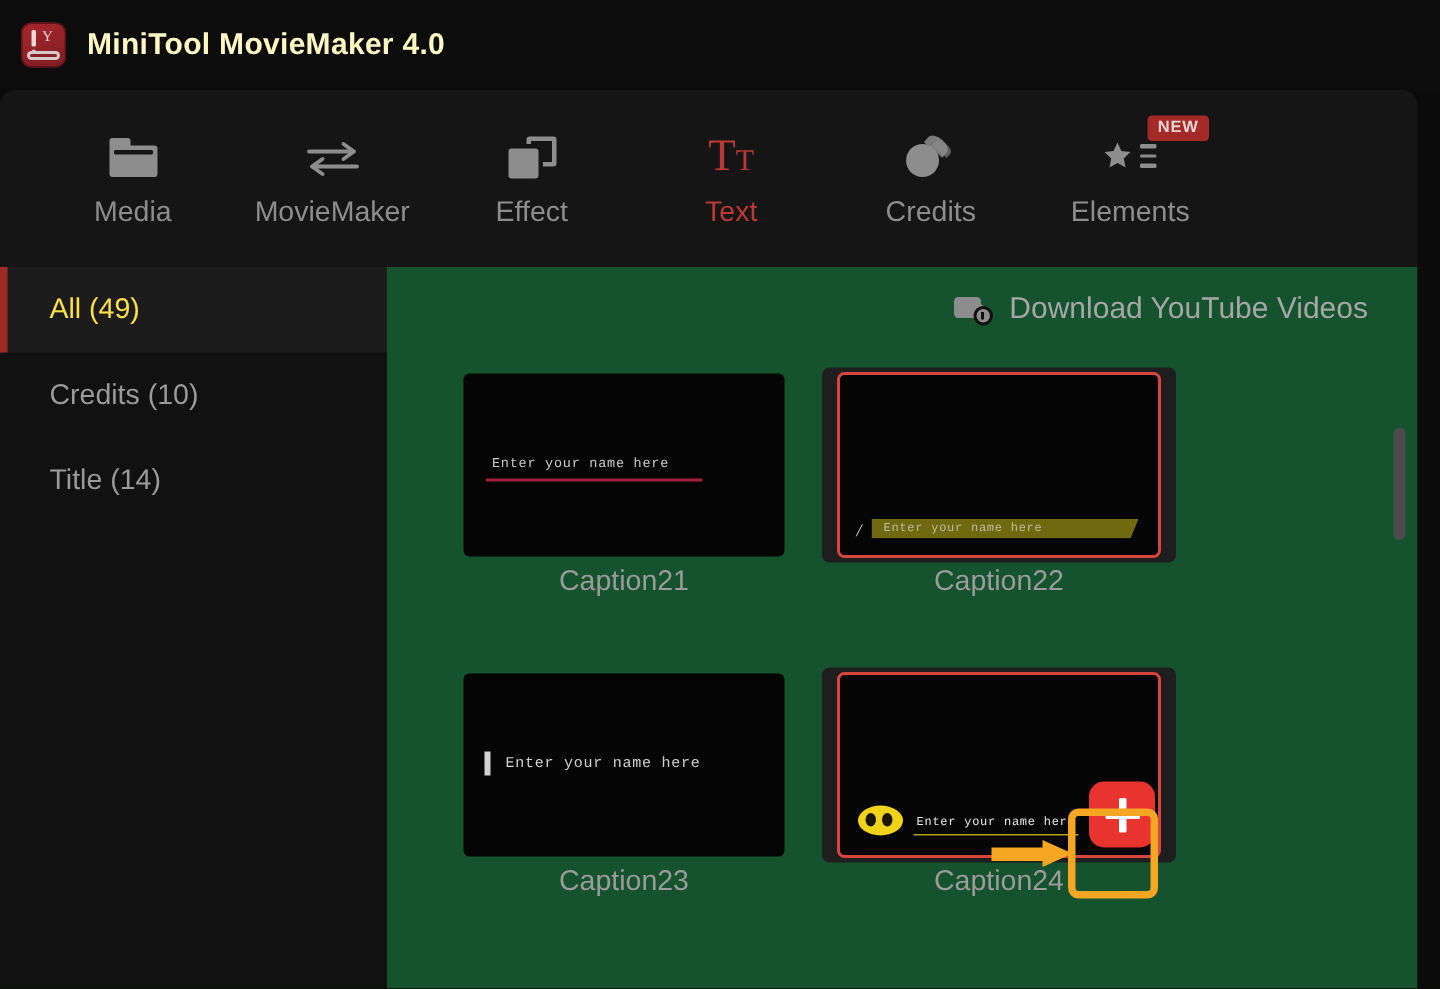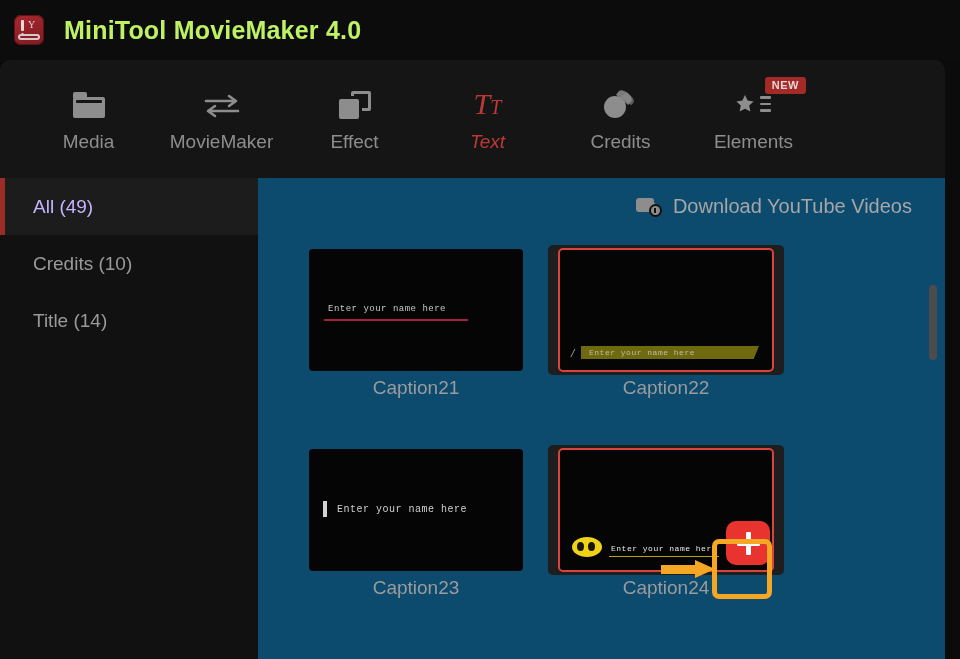--- a/index.html
+++ b/index.html
@@ -46,22 +46,22 @@
   #app-icon .bar {
     position: absolute; left: 4px; bottom: 5px;
     width: 22px; height: 6px; border-radius: 3px;
     background: #d8c9c9;
   }
   #app-icon .bar:after {
     content: ""; position: absolute; left: 2px; top: 2px;
     width: 18px; height: 2px; background: #8b1f26; border-radius: 1px;
   }
   #app-title {
-    margin-left: 20px;
-    color: #bef264; font-size: 25px; font-weight: bold;
+    margin-left: 14px;
+    color: #fef9c3; font-size: 20px; font-weight: bold;
     letter-spacing: 0.2px;
   }
 
   
   #panel {
     position: absolute; left: 0; top: 60px;
     width: 945px; height: 599px;
     background: #121212;
     border-top-left-radius: 10px;
     border-top-right-radius: 10px;
@@ -81,21 +81,21 @@
   }
   .nav-item {
     width: 133px;
     height: 100px;
     display: flex; flex-direction: column;
     align-items: center; justify-content: center;
     position: relative;
     color: #8d8d8d;
     cursor: pointer;
   }
-  .nav-item.active { color: #bc3a35; font-style: italic; }
+  .nav-item.active { color: #bc3a35; }
   .nav-icon {
     height: 40px; display: flex; align-items: center; justify-content: center;
   }
   .nav-label { font-size: 19px; margin-top: 6px; }
   .new-badge {
     position: absolute;
     top: 8px; right: 14px;
     background: #a32a27;
     color: #e8d4d4;
     font-size: 11px; font-weight: bold;
@@ -179,32 +179,32 @@
     height: 57px;
     display: flex; align-items: center;
     padding-left: 33px;
     color: #9a9a9a;
     font-size: 19px;
     position: relative;
     cursor: pointer;
   }
   .side-item.active {
     background: #1c1c1c;
-    color: #c4b5fd;
+    color: #fde047;
   }
   .side-item.active:before {
     content: ""; position: absolute; left: 0; top: 0;
     width: 5px; height: 57px; background: #9e2c26;
   }
 
   
   #grid-area {
     position: relative;
     flex: 1;
-    background: #0c4a6e;
+    background: #14532d;
     overflow: hidden;
   }
   #grid-header {
     height: 57px;
     display: flex; align-items: center; justify-content: flex-end;
     padding-right: 33px;
   }
   #yt-download {
     display: flex; align-items: center; gap: 13px;
     color: #a6a6a6; font-size: 20px; cursor: pointer;

